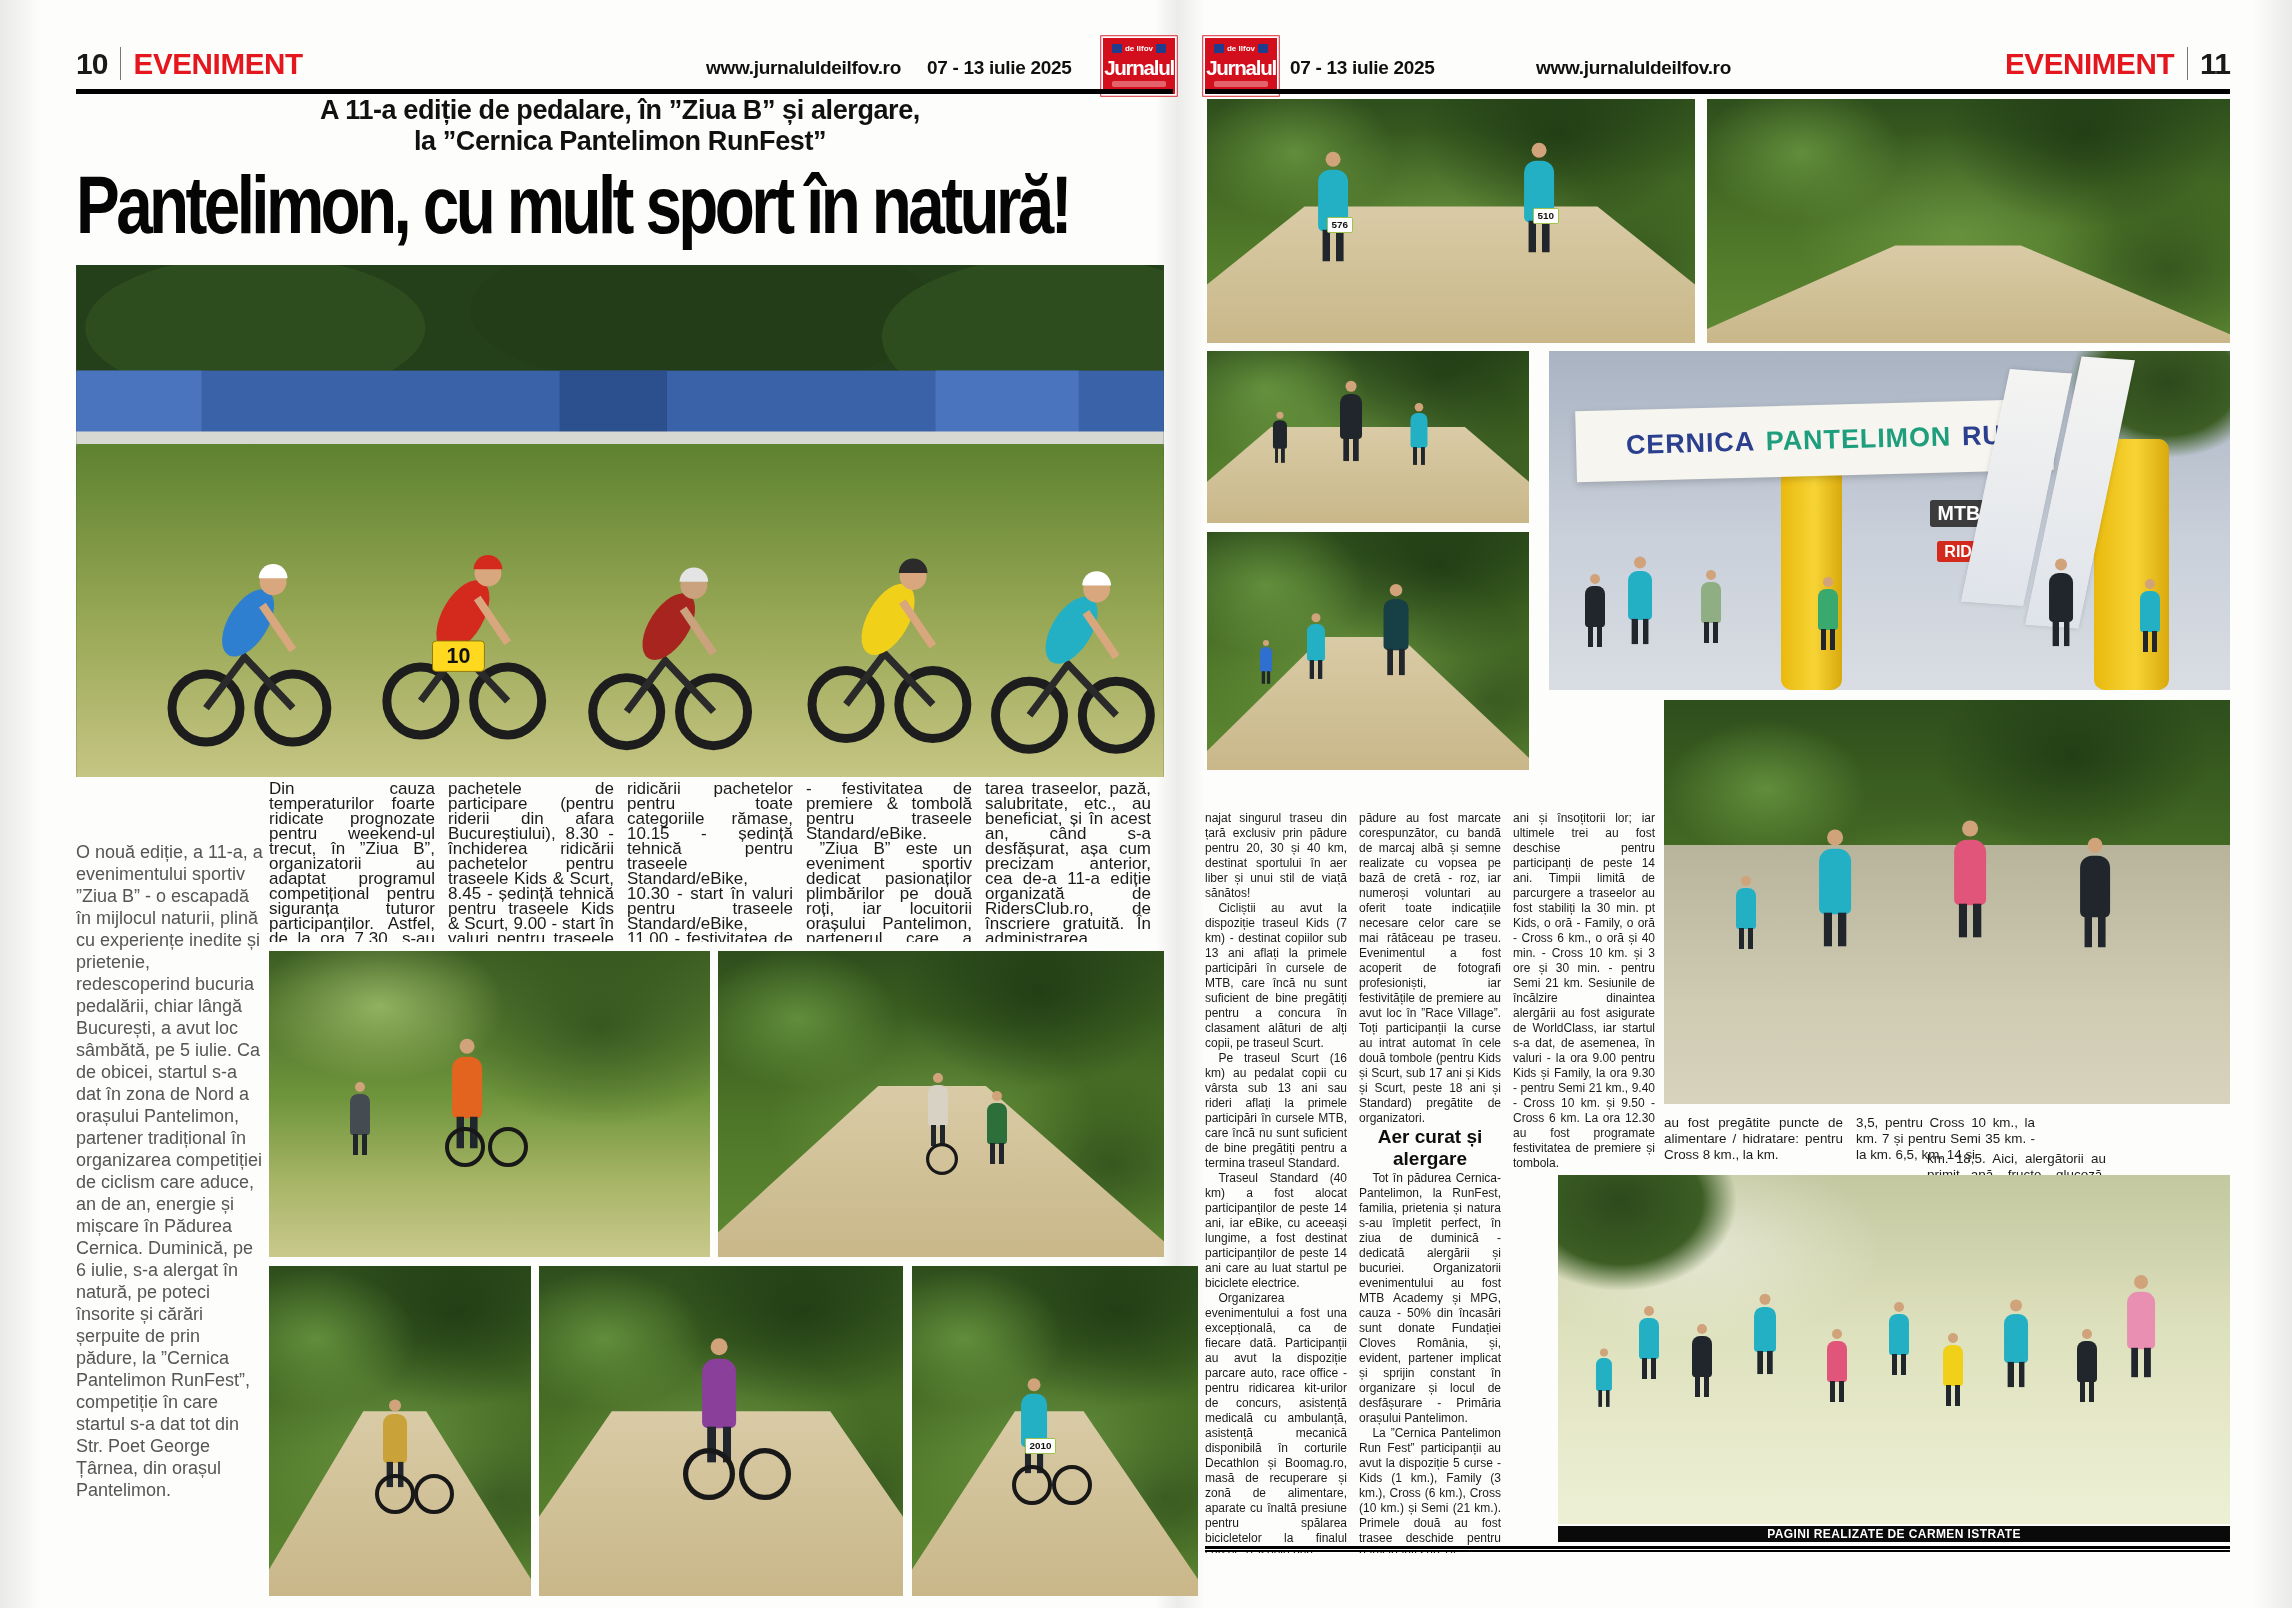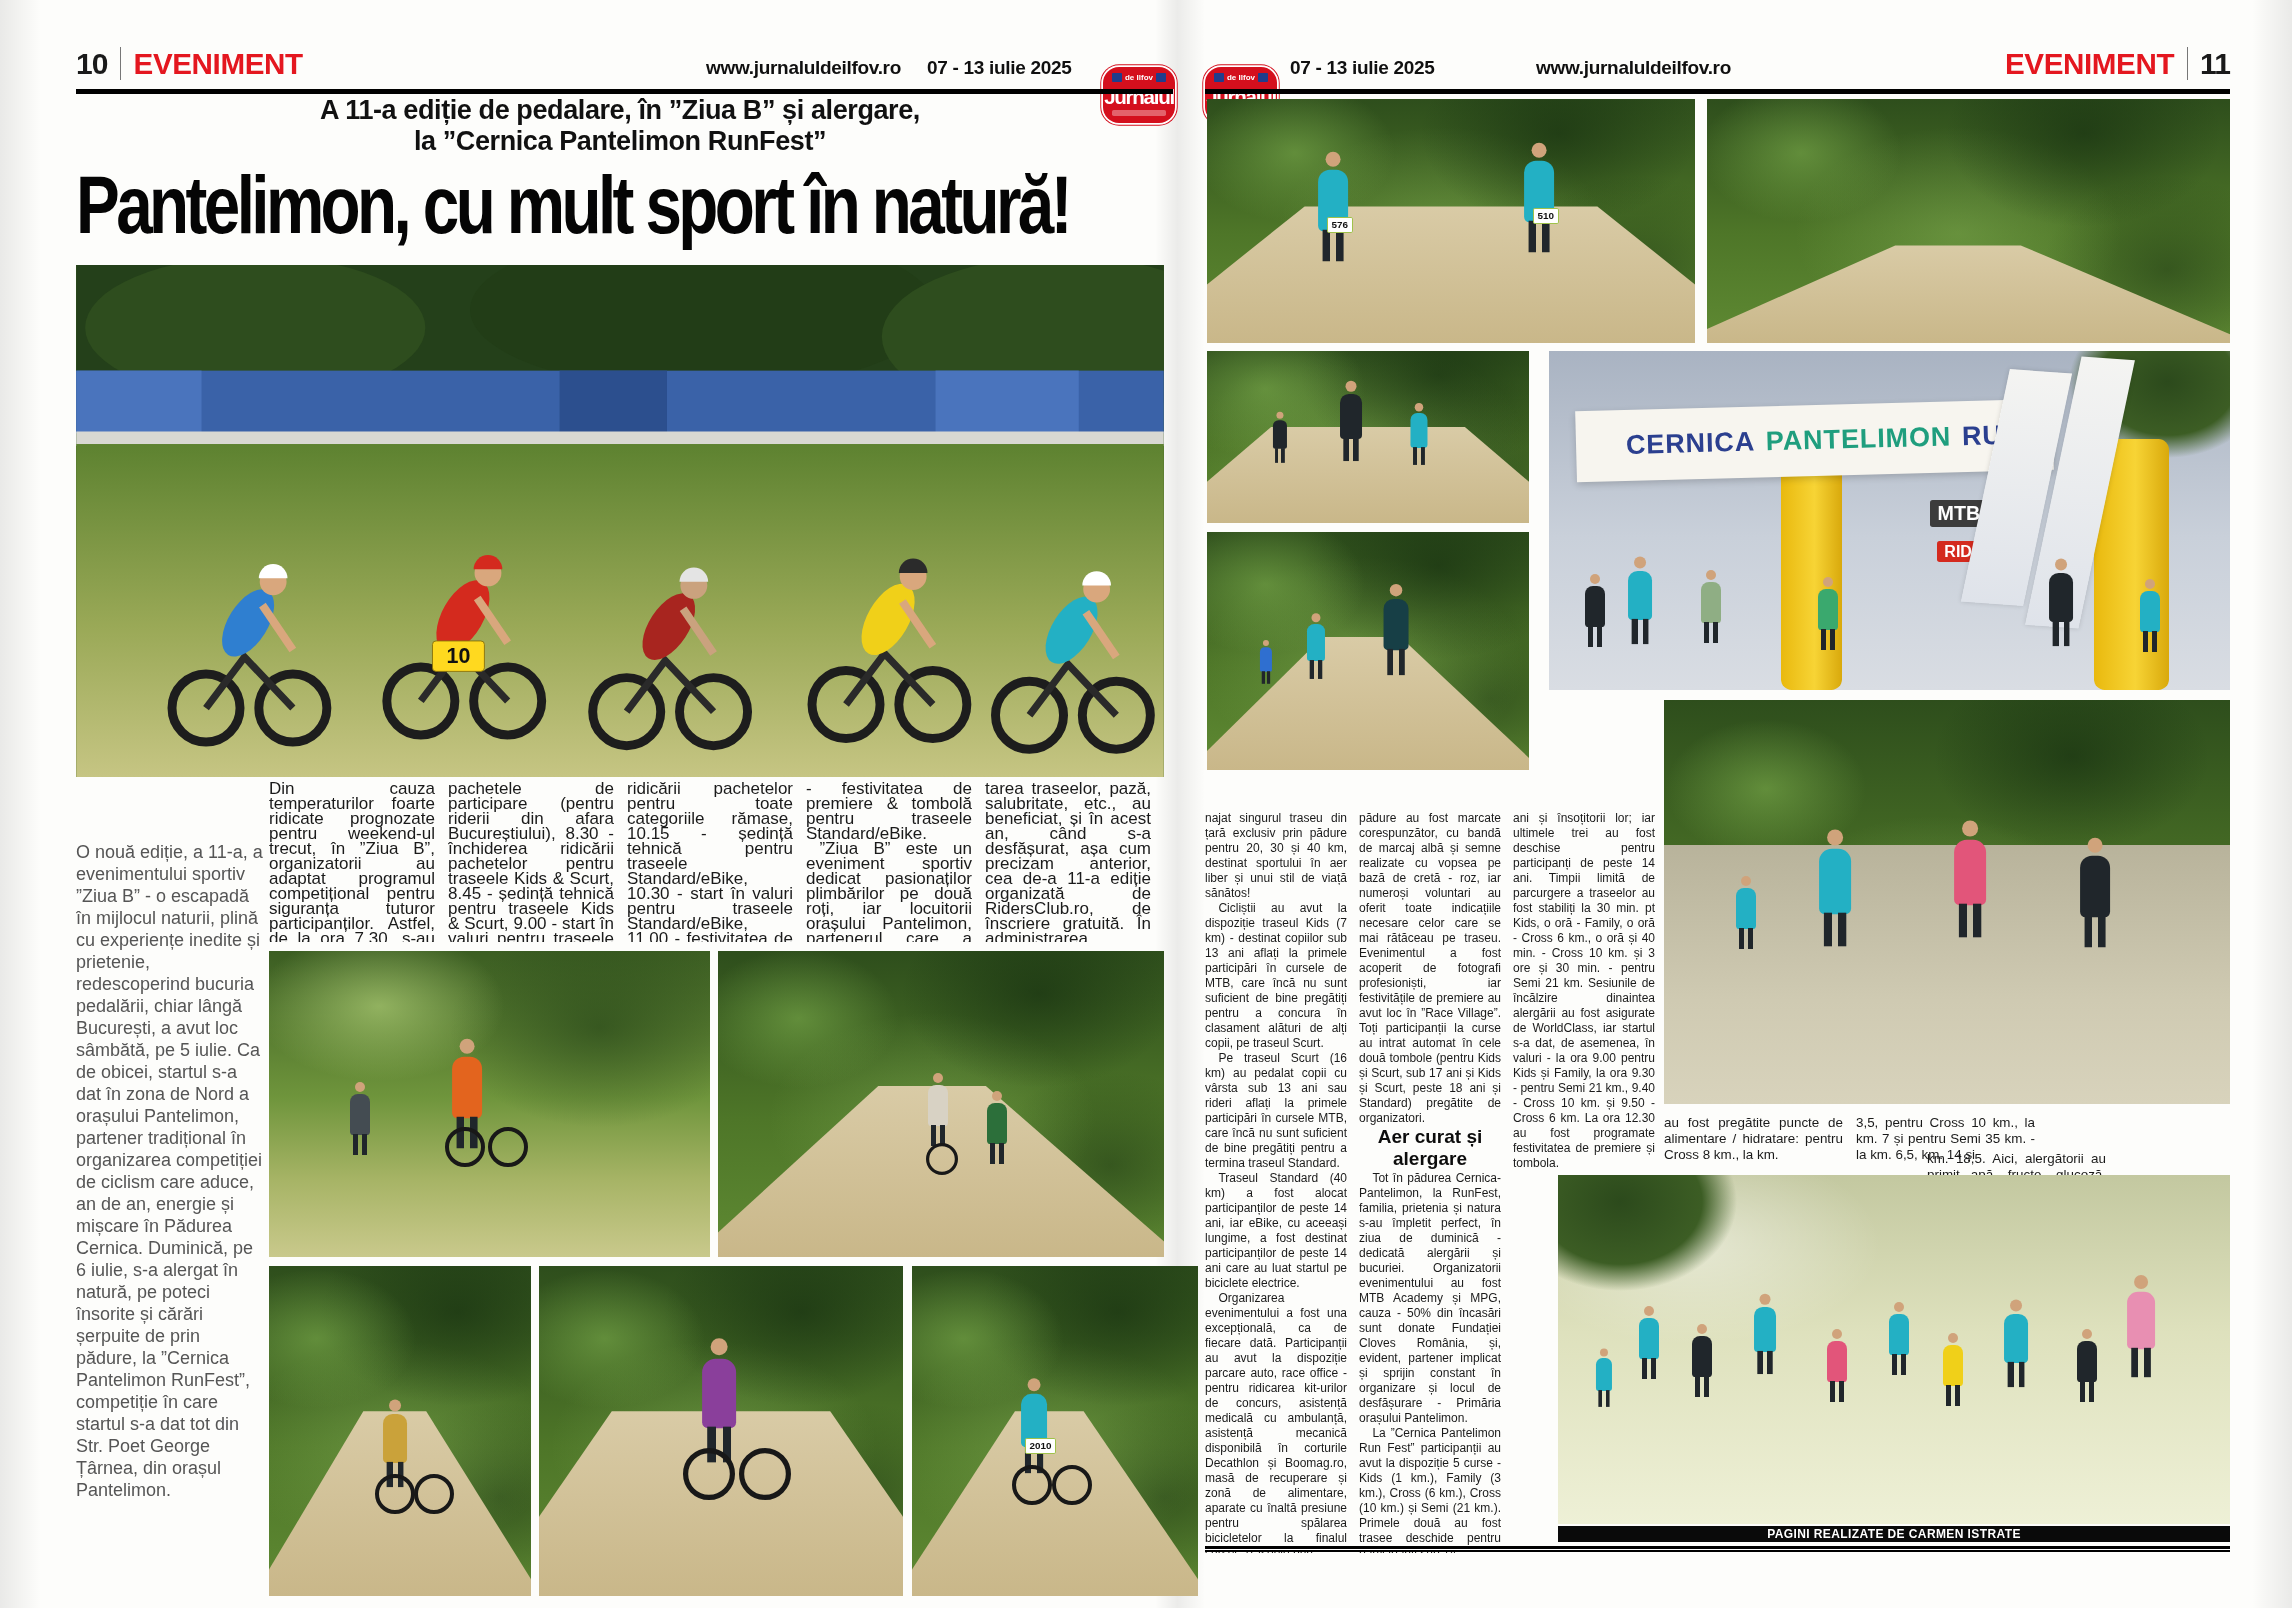--- a/index.html
+++ b/index.html
@@ -15,22 +15,22 @@
   
   .hdr-num{position:absolute;font-size:30px;font-weight:800;letter-spacing:-0.9px;}
   .hdr-sec{font-size:29.6px;font-weight:800;color:#e4171f;letter-spacing:-0.4px;}
   .hdr-pipe-r{border-left:1.8px solid #777;padding-left:12.5px;margin-left:12.5px;}
   .hdr-pipe-l{border-right:1.8px solid #777;padding-right:12.5px;margin-right:12.5px;}
   .hdr-small{position:absolute;font-size:19px;font-weight:700;letter-spacing:-0.3px;color:#101010;}
   .rule{position:absolute;height:4.5px;background:#000;}
   .rule2{position:absolute;height:6.3px;background:linear-gradient(#000 0 2.7px,#fff 2.7px 3.6px,#000 3.6px 6.3px);}
 
   
-  .logo{position:absolute;width:72px;height:56px;background:#d40f1d;border-radius:16px;
-        box-shadow:0 0 0 1.8px #fff,0 0 0 2.7px #d40f1d;overflow:hidden;margin-top:29px;}
+  .logo{position:absolute;width:72px;height:56px;background:#d40f1d;border-radius:0;
+        box-shadow:0 0 0 1.8px #fff,0 0 0 2.7px #d40f1d;overflow:hidden;}
   .logo-top{display:flex;align-items:center;justify-content:center;gap:2.7px;height:15px;margin-top:2.7px;}
   .logo-chip{width:9.9px;height:9px;background:#1f3d8c;border-radius:0.9px;}
   .logo-sub{color:#fff;font-size:8px;font-weight:800;line-height:9px;}
   .logo-name{color:#fff;font-size:20.6px;font-weight:800;letter-spacing:-1.3px;text-align:center;line-height:23px;}
   .logo-base{height:5.4px;margin:2.7px 9px 0;background:rgba(255,255,255,.35);border-radius:1.8px;}
 
   
   .kicker{position:absolute;text-align:center;font-size:27px;font-weight:600;letter-spacing:-0.4px;color:#111;}
   #headline{position:absolute;left:76px;top:158px;width:1088px;white-space:nowrap;overflow:visible;}
   #headline span{display:inline-block;font-size:82px;font-weight:800;letter-spacing:-4.5px;

